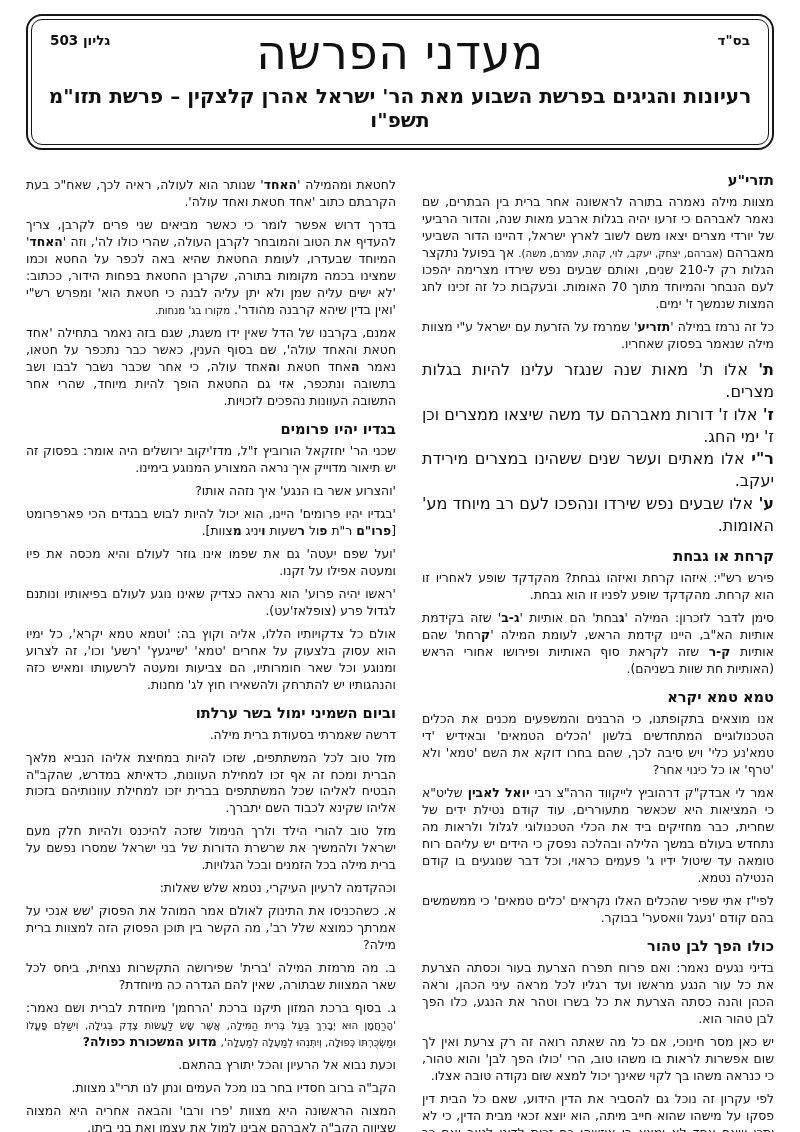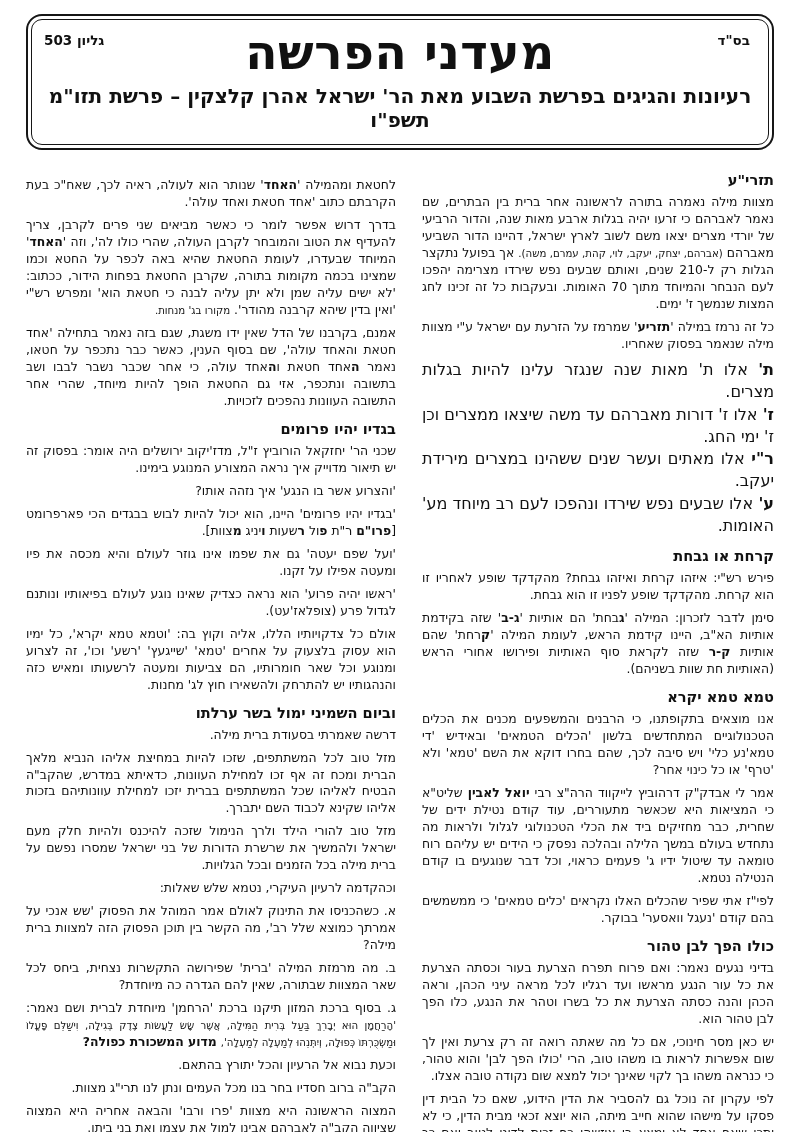--- a/index.html
+++ b/index.html
@@ -15,23 +15,23 @@
     border:2.5px solid #161616;border-radius:16px;padding:3px;background:#fff;
   }
   .frame-inner{
     border:1.5px solid #161616;border-radius:11px;position:relative;
     text-align:center;padding:8px 14px 12px 14px;
   }
   .corner-label{
     position:absolute;top:12px;font-weight:bold;font-size:13.5px;white-space:nowrap;
   }
   .corner-label.right{right:18px;}
-  .corner-label.left{left:12px;}
+  .corner-label.left{left:18px;}
   .masthead-title{
-    font-size:47px;font-weight:700;line-height:1.02;margin:1px 0 7px 0;
+    font-size:47px;font-weight:400;line-height:1.02;margin:1px 0 7px 0;
     letter-spacing:0.5px;
   }
   .masthead-subtitle{font-size:20px;font-weight:bold;}
 
   
   .content{display:flex;gap:26px;margin-top:21px;align-items:flex-start;}
   .col{min-width:0;}
   .col.first{flex:0 0 352px;}   
   .col.second{flex:1;}
 

